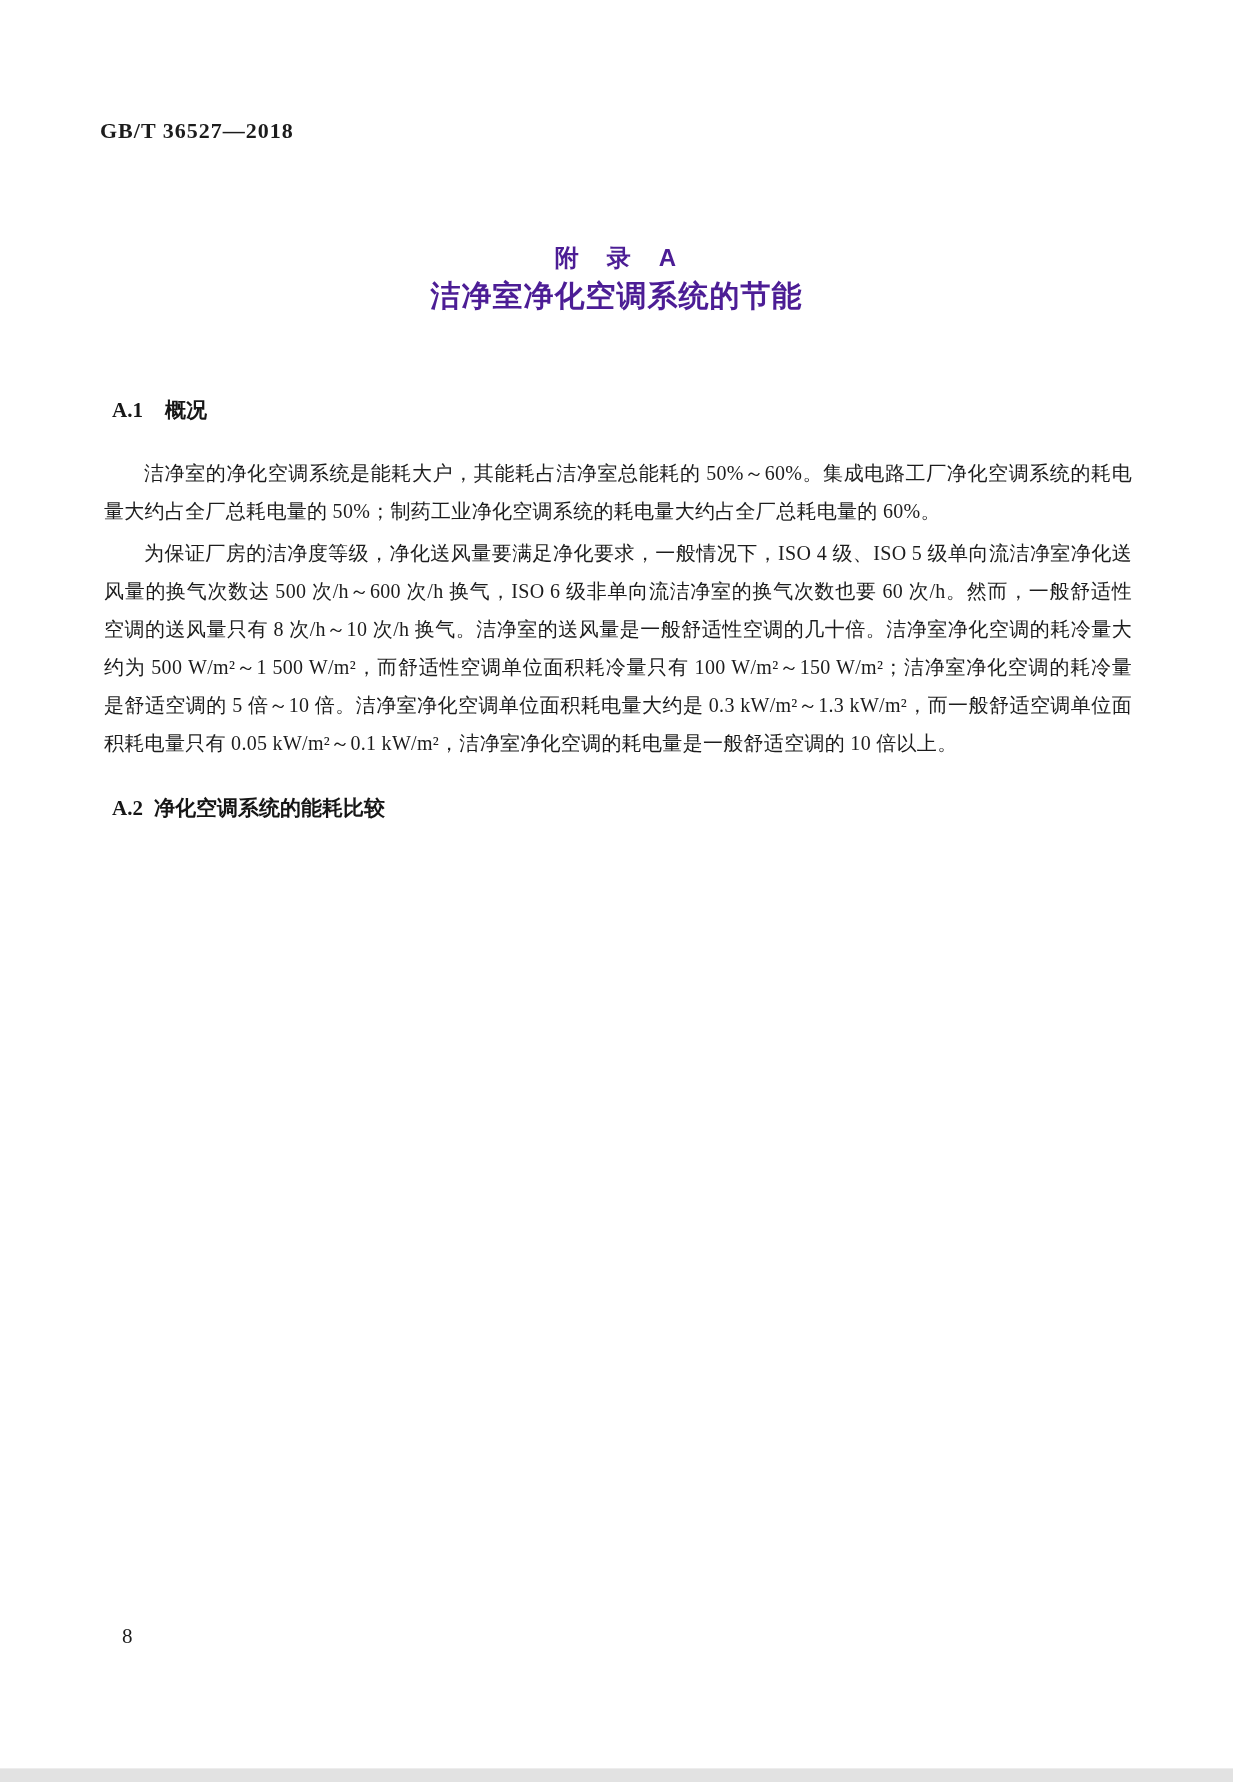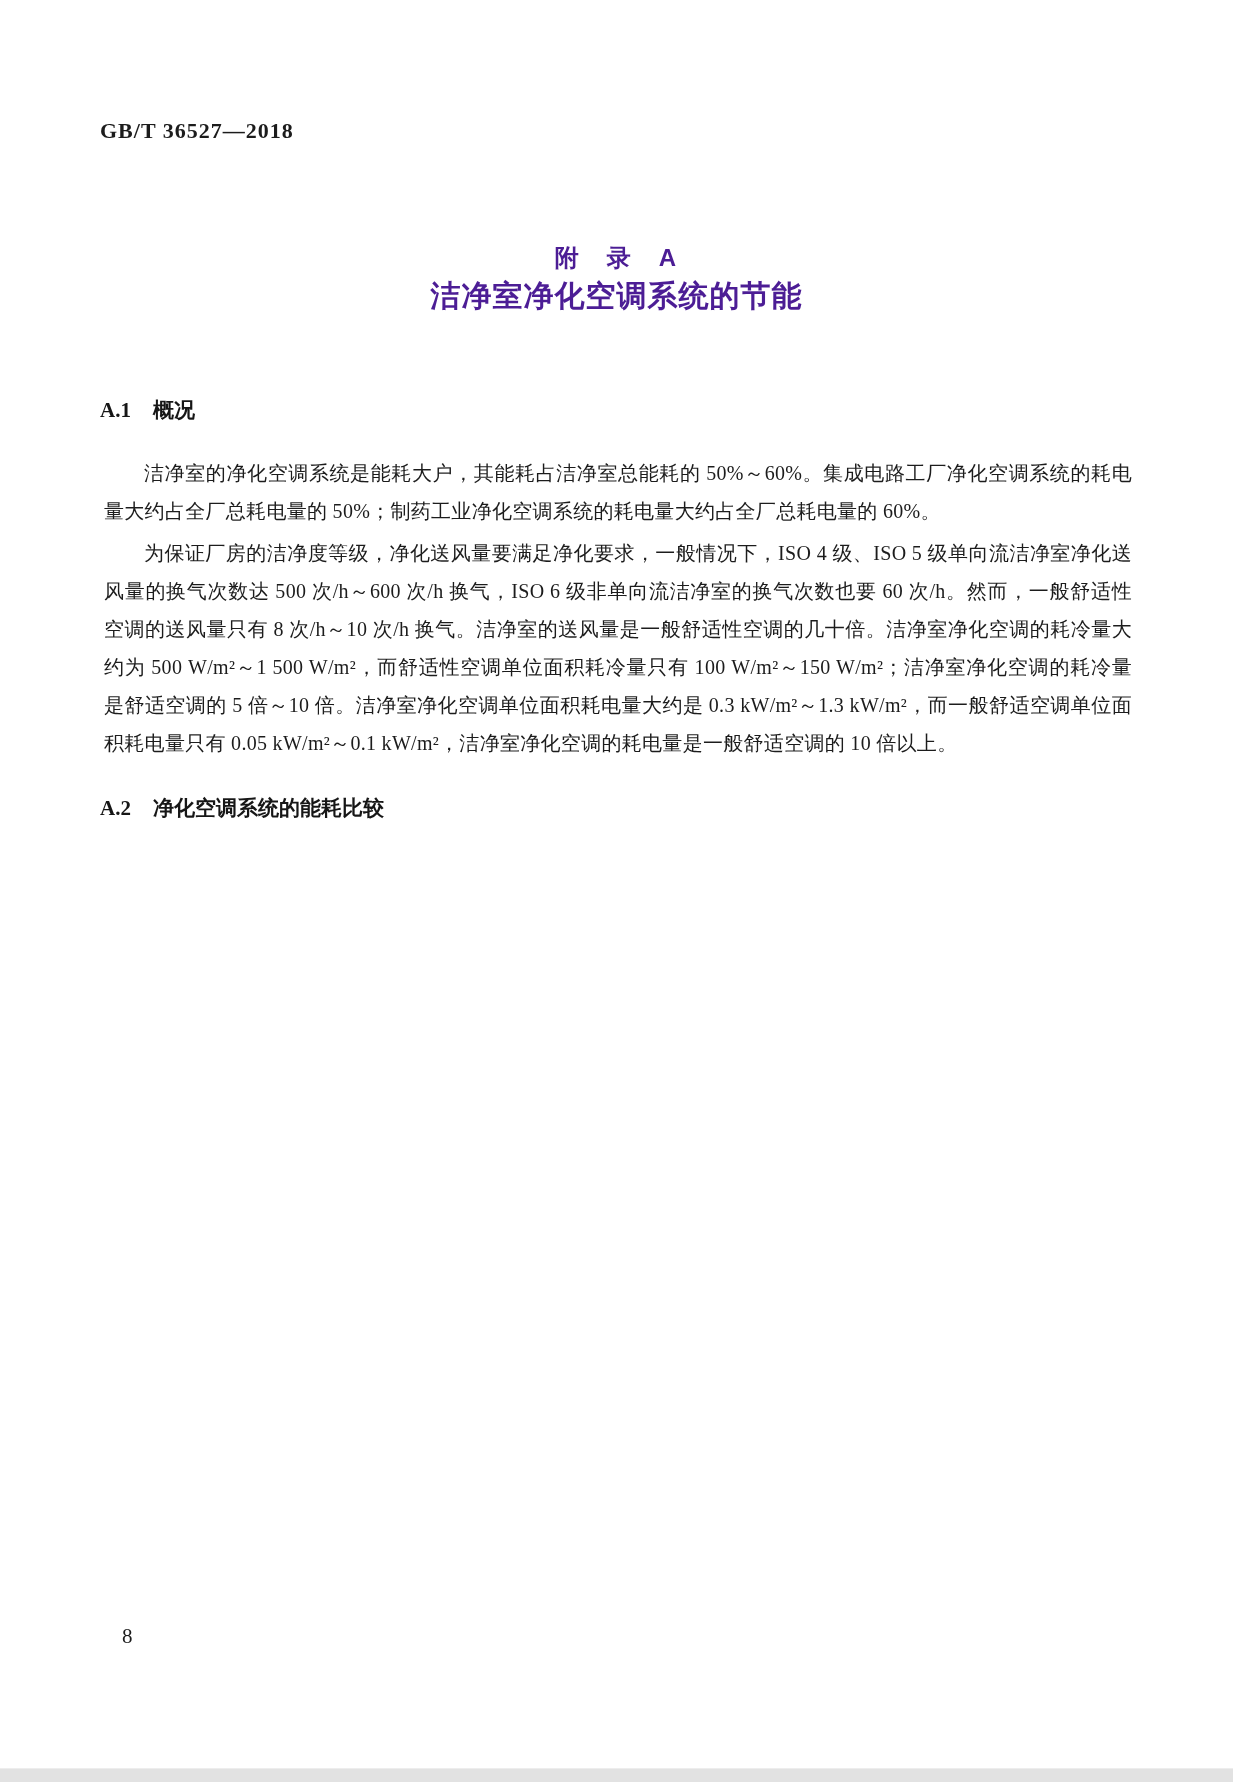--- a/index.html
+++ b/index.html
@@ -57,41 +57,41 @@
     position: absolute;
     top: 396px;
     left: 100px;
     width: 1036px;
   }
   .section-heading {
     font-family: "Liberation Sans", "DejaVu Sans", sans-serif;
     font-weight: bold;
     font-size: 21px;
     color: #161616;
-    margin: 0 0 30px 0;
+    margin: 0 0 30px 12px;
     display: flex;
     gap: 22px;
     align-items: baseline;
   }
   .section-heading .sec-no {
     font-family: "Liberation Serif", "DejaVu Serif", serif;
     font-weight: bold;
   }
   .body-para {
     font-family: "Liberation Serif", "DejaVu Serif", serif;
     font-size: 20px;
     line-height: 38px;
     text-align: justify;
     text-indent: 2em;
     margin: 4px;
     color: #1c1c1c;
     letter-spacing: 0.3px;
   }
   .gap-after-a1 { margin-bottom: 0; }
-  .a2-heading { margin-top: 32px; }
+  .a2-heading { margin-top: 32px; gap: 11px; }
   
   .page-number {
     position: absolute;
     left: 122px;
     top: 1624px;
     font-family: "Liberation Serif", "DejaVu Serif", serif;
     font-size: 21px;
     color: #1c1c1c;
   }
   

